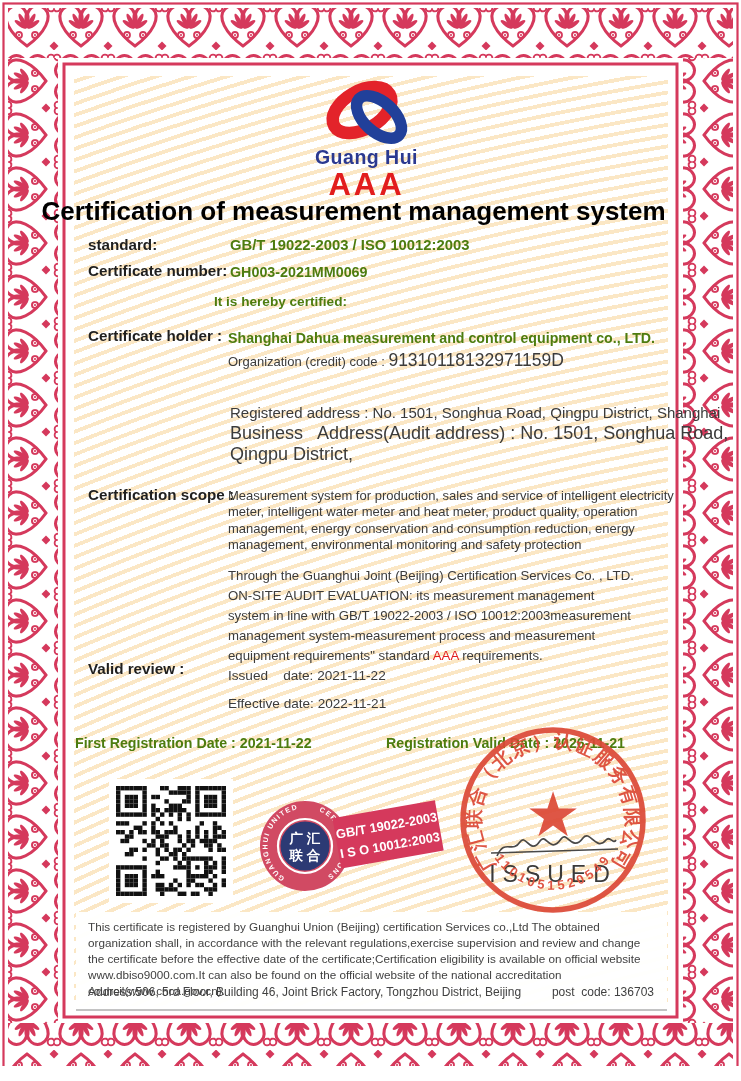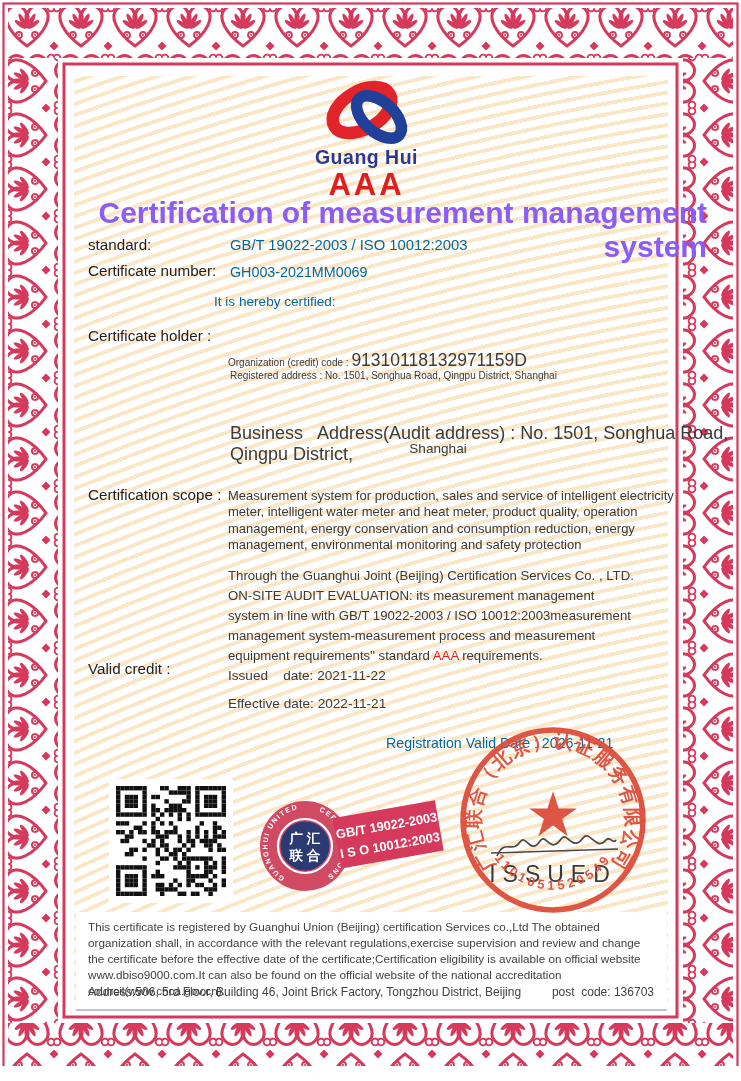--- a/index.html
+++ b/index.html
@@ -6,23 +6,23 @@
   .page{position:relative;width:741px;height:1066px;background:#fff;overflow:hidden;
         font-family:"Liberation Sans",sans-serif;color:#2f2f2f;}
   .stripes{position:absolute;left:74px;top:76px;width:594px;height:930px;
     background-image:repeating-radial-gradient(circle at 1150px 3300px,
       #fbe7c5 0px,#fbe7c5 3.8px,rgba(255,255,255,0) 3.8px,rgba(255,255,255,0) 10.6px);
     background-color:#fff;}
   .abs{position:absolute;}
   .center-wrap{position:absolute;left:0;width:733px;text-align:center;}
   .logo-name{top:146px;font-size:19.5px;font-weight:bold;color:#2b3990;letter-spacing:.5px;}
   .rating{top:167px;font-size:31px;font-weight:bold;color:#e21d1d;letter-spacing:3px;}
-  .cert-title{top:196px;left:0;width:707px;text-align:right;font-size:30px;font-weight:bold;color:#8b5cf6;}
-  .lbl{font-weight:normal;color:#1f1f1f;font-size:15.2px;white-space:pre;}
-  .val-b{font-weight:normal;color:#0369a1;white-space:pre;}
+  .cert-title{top:196px;left:0;width:707px;text-align:center;font-size:26px;font-weight:bold;color:#000000;}
+  .lbl{font-weight:bold;color:#1f1f1f;font-size:15.2px;white-space:pre;}
+  .val-b{font-weight:bold;color:#4d7c0f;white-space:pre;}
   .val{color:#3b3b3b;white-space:pre-wrap;}
   .para{color:#3b3b3b;}
   .aaa-inline{color:#e21d1d;}
   .footer-panel{position:absolute;left:76px;top:912px;width:591px;height:94px;
      background:rgba(255,255,255,.97);z-index:2;}
   .footer-para{position:absolute;left:12px;top:7px;width:566px;font-size:11.7px;
      line-height:15.9px;color:#414141;}
   .footer-addr-row{position:absolute;left:12px;top:73px;width:566px;display:flex;
      justify-content:space-between;font-size:12px;color:#414141;}
   .footer-rule{position:absolute;left:76px;top:1009px;width:591px;height:2px;background:#c3c3c3;z-index:2;}
@@ -88,40 +88,41 @@
 
     <div class="abs lbl" style="left:88px;top:236px">standard:</div>
     <div class="abs val-b" style="left:230px;top:237px;font-size:14.8px">GB/T 19022-2003 / ISO 10012:2003</div>
 
     <div class="abs lbl" style="left:88px;top:262px">Certificate number:</div>
     <div class="abs val-b" style="left:230px;top:264px;font-size:14.3px">GH003-2021MM0069</div>
 
     <div class="abs val-b" style="left:214px;top:294px;font-size:13.6px">It is hereby certified:</div>
 
     <div class="abs lbl" style="left:88px;top:327px">Certificate holder :</div>
+    <div class="abs val-b" style="left:228px;top:330px;font-size:14.2px">Shanghai Dahua measurement and control equipment co., LTD.</div>
 
     <div class="abs" style="left:228px;top:350px">
-      <span class="val" style="font-size:10px">Organization (credit) code : </span><span class="val" style="font-size:17.5px">91310118132971159D</span>
+      <span class="val" style="font-size:13px">Organization (credit) code : </span><span class="val" style="font-size:17.5px">91310118132971159D</span>
     </div>
 
-    <div class="abs val" style="left:230px;top:370px;font-size:10px">Registered address : No. 1501, Songhua Road, Qingpu District, Shanghai</div>
+    <div class="abs val" style="left:230px;top:404px;font-size:15px">Registered address : No. 1501, Songhua Road, Qingpu District, Shanghai</div>
     <div class="abs val" style="left:230px;top:423px;font-size:18px">Business   Address(Audit address) : No. 1501, Songhua Road, Qingpu District,</div>
-    <div class="abs val" style="left:228px;top:441px;width:420px;text-align:center;font-size:13.6px">Shanghai</div>
 
     <div class="abs lbl" style="left:88px;top:486px">Certification scope :</div>
     <div class="abs para" style="left:228px;top:488px;width:446px;font-size:13px;line-height:16.4px">Measurement system for production, sales and service of intelligent electricity meter, intelligent water meter and heat meter, product quality, operation management, energy conservation and consumption reduction, energy management, environmental monitoring and safety protection</div>
 
     <div class="abs para" style="left:228px;top:566px;width:406px;font-size:13.2px;line-height:20px">
       <span>Through the Guanghui Joint (Beijing) Certification Services Co. , LTD. ON-SITE AUDIT EVALUATION: its measurement management system in line with GB/T 19022-2003 / ISO 10012:2003measurement management system-measurement process and measurement equipment requirements" standard </span><span class="aaa-inline">AAA</span><span> requirements.</span>
     </div>
 
-    <div class="abs lbl" style="left:88px;top:660px">Valid credit :</div>
+    <div class="abs lbl" style="left:88px;top:660px">Valid review :</div>
     <div class="abs val" style="left:228px;top:668px;font-size:13.6px">Issued    date: 2021-11-22</div>
     <div class="abs val" style="left:228px;top:696px;font-size:13.6px">Effective date: 2022-11-21</div>
 
+    <div class="abs val-b" style="left:75px;top:735px;font-size:14.2px">First Registration Date : 2021-11-22</div>
     <div class="abs val-b" style="left:386px;top:735px;font-size:14.2px">Registration Valid Date : 2026-11-21</div>
   </div>
 
   <div class="footer-panel">
     <div class="footer-para">This certificate is registered by Guanghui Union (Beijing) certification Services co.,Ltd  The obtained organization shall, in accordance with the relevant regulations,exercise supervision and review and change the certificate before the effective date of the certificate;Certification eligibility is available on official website www.dbiso9000.com.It can also be found on the official website of the national accreditation council(www.cnca.gov.cn).</div>
     <div class="footer-addr-row">
       <span style="white-space:pre-wrap">Address:506, 5rd Floor, Building 46, Joint Brick Factory, Tongzhou District, Beijing</span>
       <span style="white-space:pre">post  code: 136703</span>
     </div>
   </div>

